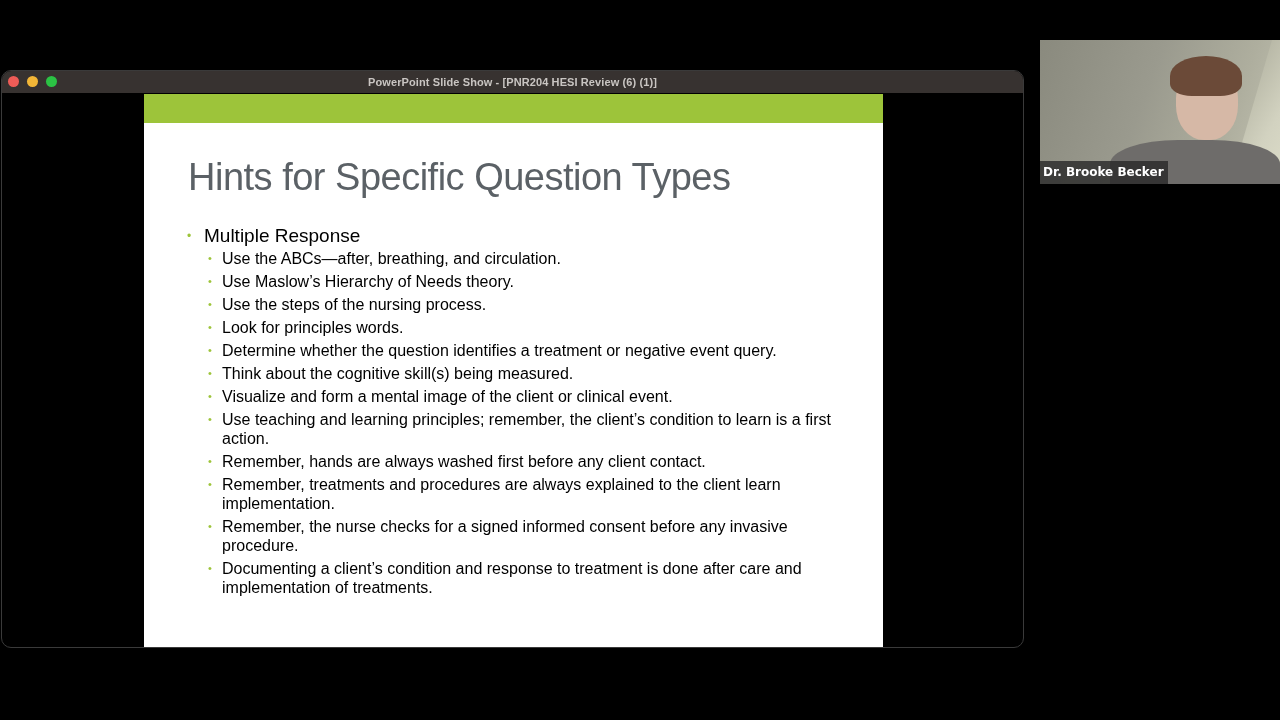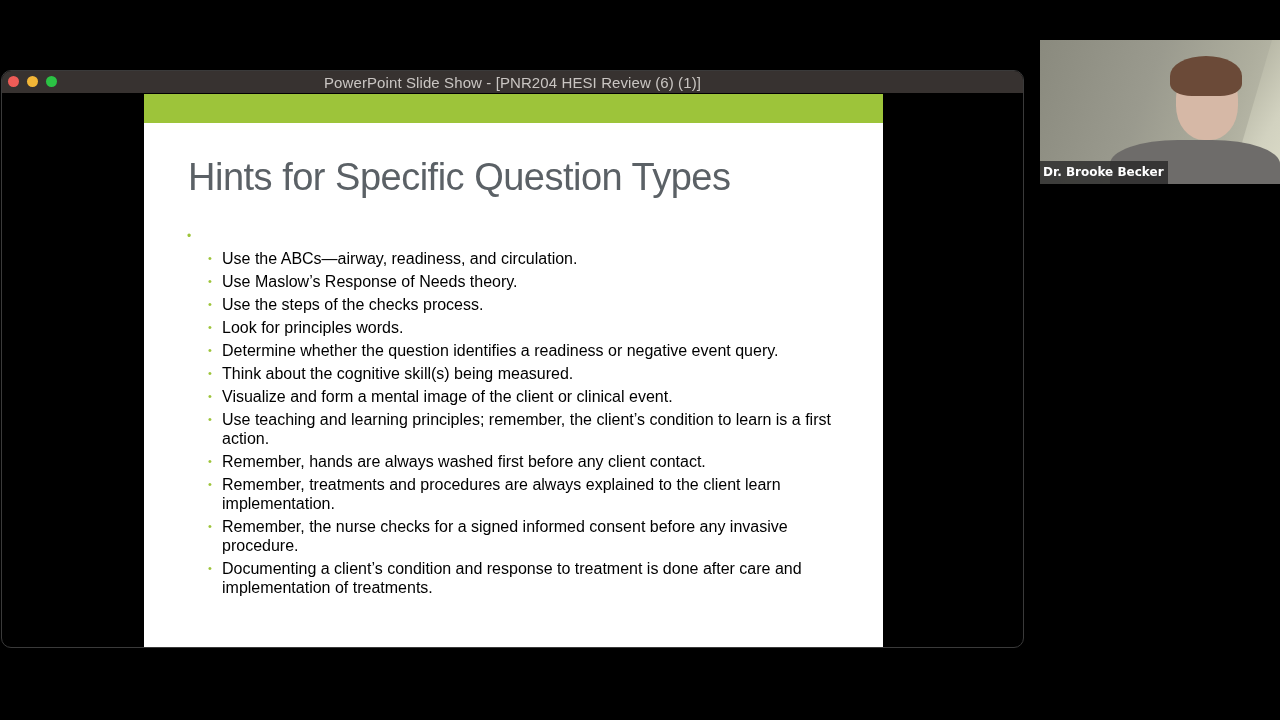--- a/index.html
+++ b/index.html
@@ -14,21 +14,21 @@
   .titlebar {
     height:22px; background:#373230; position:relative;
     display:flex; align-items:center; justify-content:center;
   }
   .traffic { position:absolute; left:6px; top:5px; display:flex; gap:8px; }
   .traffic span { width:11px; height:11px; border-radius:50%; display:block; }
   .tl-close { background:#ee5c57; }
   .tl-min { background:#f2b637; }
   .tl-max { background:#2bc244; }
   .title {
-    color:#c9c5c2; font-size:15px; font-weight:normal; letter-spacing:0.1px;
+    color:#c9c5c2; font-size:11px; font-weight:bold; letter-spacing:0.1px;
   }
   .slide {
     position:absolute; left:142px; top:23px; width:739px; height:554px;
     background:#fff;
   }
   .slide-bar { height:29px; background:#9dc43a; }
   .slide-title {
     position:absolute; left:44px; top:62px; font-size:38px; color:#5b6166;
     letter-spacing:-0.5px;
   }
@@ -80,40 +80,41 @@
     </div>
     <div class="title">PowerPoint Slide Show - [PNR204 HESI Review (6) (1)]</div>
   </div>
 
   <div class="slide">
     <div class="slide-bar"></div>
     <div class="slide-title">Hints for Specific Question Types</div>
     <div class="content">
       <div class="l1">
         <span class="bullet">•</span>
+        <span>Multiple Response</span>
       </div>
       <div class="l2">
           <span class="bullet">•</span>
-          <span class="text">Use the ABCs—airway, readiness, and circulation.</span>
+          <span class="text">Use the ABCs—after, breathing, and circulation.</span>
         </div>
       <div class="l2">
           <span class="bullet">•</span>
-          <span class="text">Use Maslow’s Response of Needs theory.</span>
+          <span class="text">Use Maslow’s Hierarchy of Needs theory.</span>
         </div>
       <div class="l2">
           <span class="bullet">•</span>
-          <span class="text">Use the steps of the checks process.</span>
+          <span class="text">Use the steps of the nursing process.</span>
         </div>
       <div class="l2">
           <span class="bullet">•</span>
           <span class="text">Look for principles words.</span>
         </div>
       <div class="l2">
           <span class="bullet">•</span>
-          <span class="text">Determine whether the question identifies a readiness or negative event query.</span>
+          <span class="text">Determine whether the question identifies a treatment or negative event query.</span>
         </div>
       <div class="l2">
           <span class="bullet">•</span>
           <span class="text">Think about the cognitive skill(s) being measured.</span>
         </div>
       <div class="l2">
           <span class="bullet">•</span>
           <span class="text">Visualize and form a mental image of the client or clinical event.</span>
         </div>
       <div class="l2">

